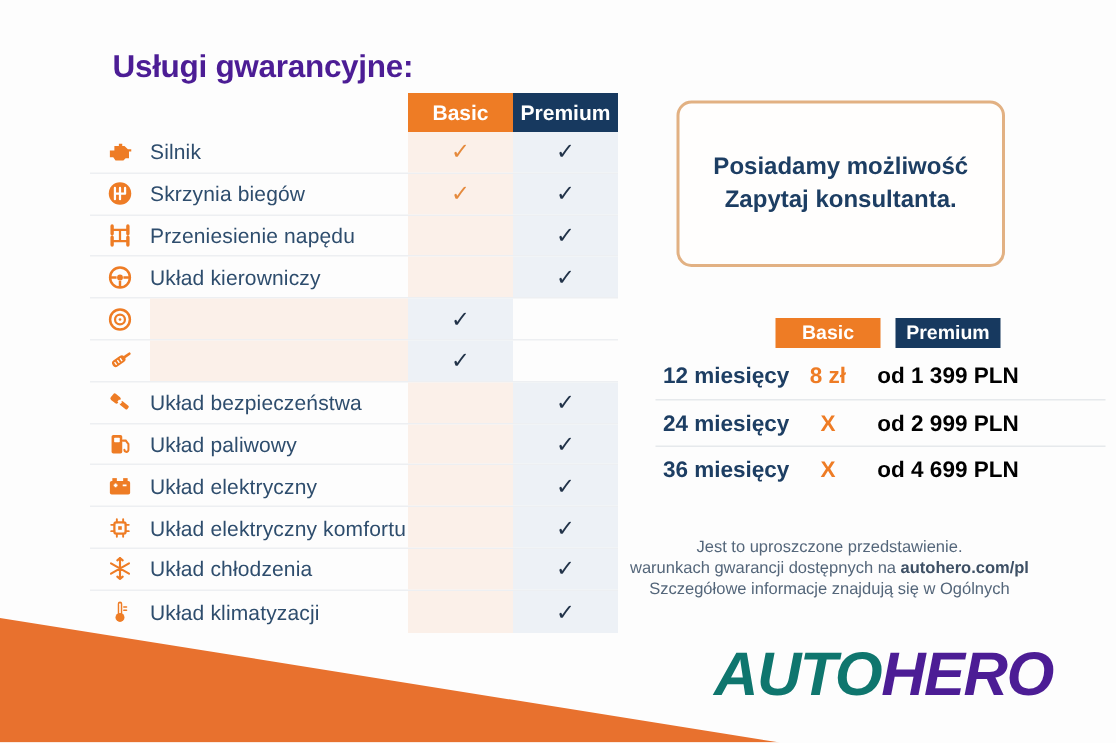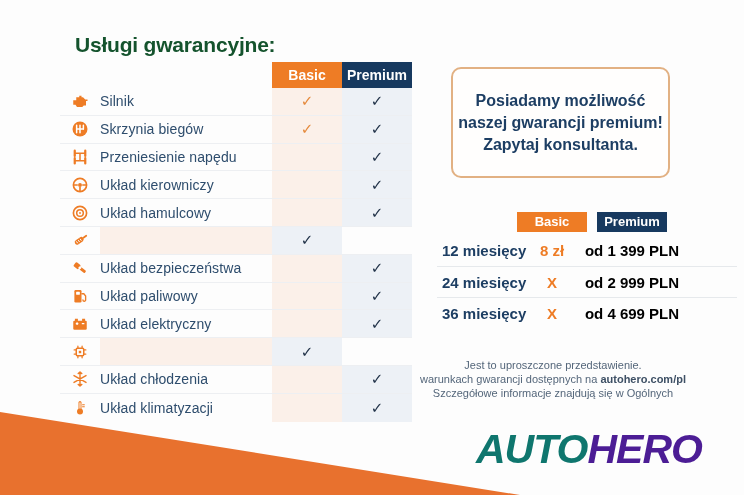--- a/index.html
+++ b/index.html
@@ -9,21 +9,21 @@
     font-family:"Liberation Sans","DejaVu Sans",sans-serif;
     -webkit-font-smoothing:antialiased;
   }
   .corner-triangle{
     position:absolute;left:0;top:412px;width:520px;height:83px;
     background:#e8712e;
     clip-path:polygon(0 0,100% 100%,0 100%);
   }
   .title{
     position:absolute;left:75px;top:33px;margin:0;
-    font-size:21px;font-weight:bold;color:#14532d;letter-spacing:-0.2px;
+    font-size:21px;font-weight:bold;color:#4c1d95;letter-spacing:-0.2px;
   }
   
   .wtable{position:absolute;left:60px;top:62px;width:352px;}
   .wt-header{position:relative;height:26px;}
   .wt-h{
     position:absolute;top:0;height:26px;width:70px;line-height:26px;
     text-align:center;color:#fff;font-weight:bold;font-size:14px;
   }
   .wt-h.basic{left:212px;background:#ee7c25;}
   .wt-h.premium{left:282px;background:#17395f;}
@@ -143,21 +143,20 @@
     <span class="wt-cell premium">✓</span>
   </div>
       <div class="wt-row">
     <span class="wt-icon">
           <svg viewBox="0 0 24 24" fill="none" stroke="#ee7c25">
             <circle cx="12" cy="12" r="8.8" stroke-width="2.2"></circle>
             <circle cx="12" cy="12" r="4.4" stroke-width="2"></circle>
             <circle cx="12" cy="12" r="1.2" fill="#ee7c25" stroke="none"></circle>
           </svg>
         </span>
-    <span class="wt-label">Układ hamulcowy</span>
     <span class="wt-cell basic"></span>
     <span class="wt-cell premium">✓</span>
   </div>
       <div class="wt-row">
     <span class="wt-icon">
           <svg viewBox="0 0 24 24">
             <g transform="rotate(-35 12 12)">
               <rect x="4" y="9" width="13" height="6.5" rx="3.2" fill="#ee7c25"></rect>
               <path d="M17.5 12.2h4.5" stroke="#ee7c25" stroke-width="2.4" stroke-linecap="round"></path>
               <path d="M7 10.8v3M10 10.8v3M13 10.8v3" stroke="#fff" stroke-width="1.2"></path>
@@ -207,20 +206,21 @@
     <span class="wt-cell premium">✓</span>
   </div>
       <div class="wt-row">
     <span class="wt-icon">
           <svg viewBox="0 0 24 24" stroke="#ee7c25" fill="none">
             <rect x="7" y="7" width="10" height="10" rx="1.6" stroke-width="2"></rect>
             <rect x="10.4" y="10.4" width="3.2" height="3.2" fill="#ee7c25" stroke="none"></rect>
             <path d="M9.2 7V4.2M14.8 7V4.2M9.2 19.8V17M14.8 19.8V17M7 9.2H4.2M7 14.8H4.2M19.8 9.2H17M19.8 14.8H17" stroke-width="1.7" stroke-linecap="round"></path>
           </svg>
         </span>
+    <span class="wt-label">Układ elektryczny komfortu</span>
     <span class="wt-cell basic"></span>
     <span class="wt-cell premium">✓</span>
   </div>
       <div class="wt-row">
     <span class="wt-icon">
           <svg viewBox="0 0 24 24" stroke="#ee7c25" fill="none" stroke-width="1.9" stroke-linecap="round">
             <path d="M12 2.8v18.4M4 7.4l16 9.2M20 7.4L4 16.6M12 2.8l-2.4 2M12 2.8l2.4 2M12 21.2l-2.4-2M12 21.2l2.4-2"></path>
           </svg>
         </span>
     <span class="wt-label">Układ chłodzenia</span>
@@ -238,21 +238,20 @@
         </span>
     <span class="wt-label">Układ klimatyzacji</span>
     <span class="wt-cell basic"></span>
     <span class="wt-cell premium">✓</span>
   </div>
     </div>
 </section>
 
 <aside class="promo">
   <div>Posiadamy możliwość</div>
-  <div>naszej gwarancji premium!</div>
   <div>Zapytaj konsultanta.</div>
 </aside>
 
 <section class="pricing">
   <div class="p-header">
     <div class="p-h basic">Basic</div>
     <div class="p-h premium">Premium</div>
   </div>
   <div id="p-rows">
       <div class="p-row">

